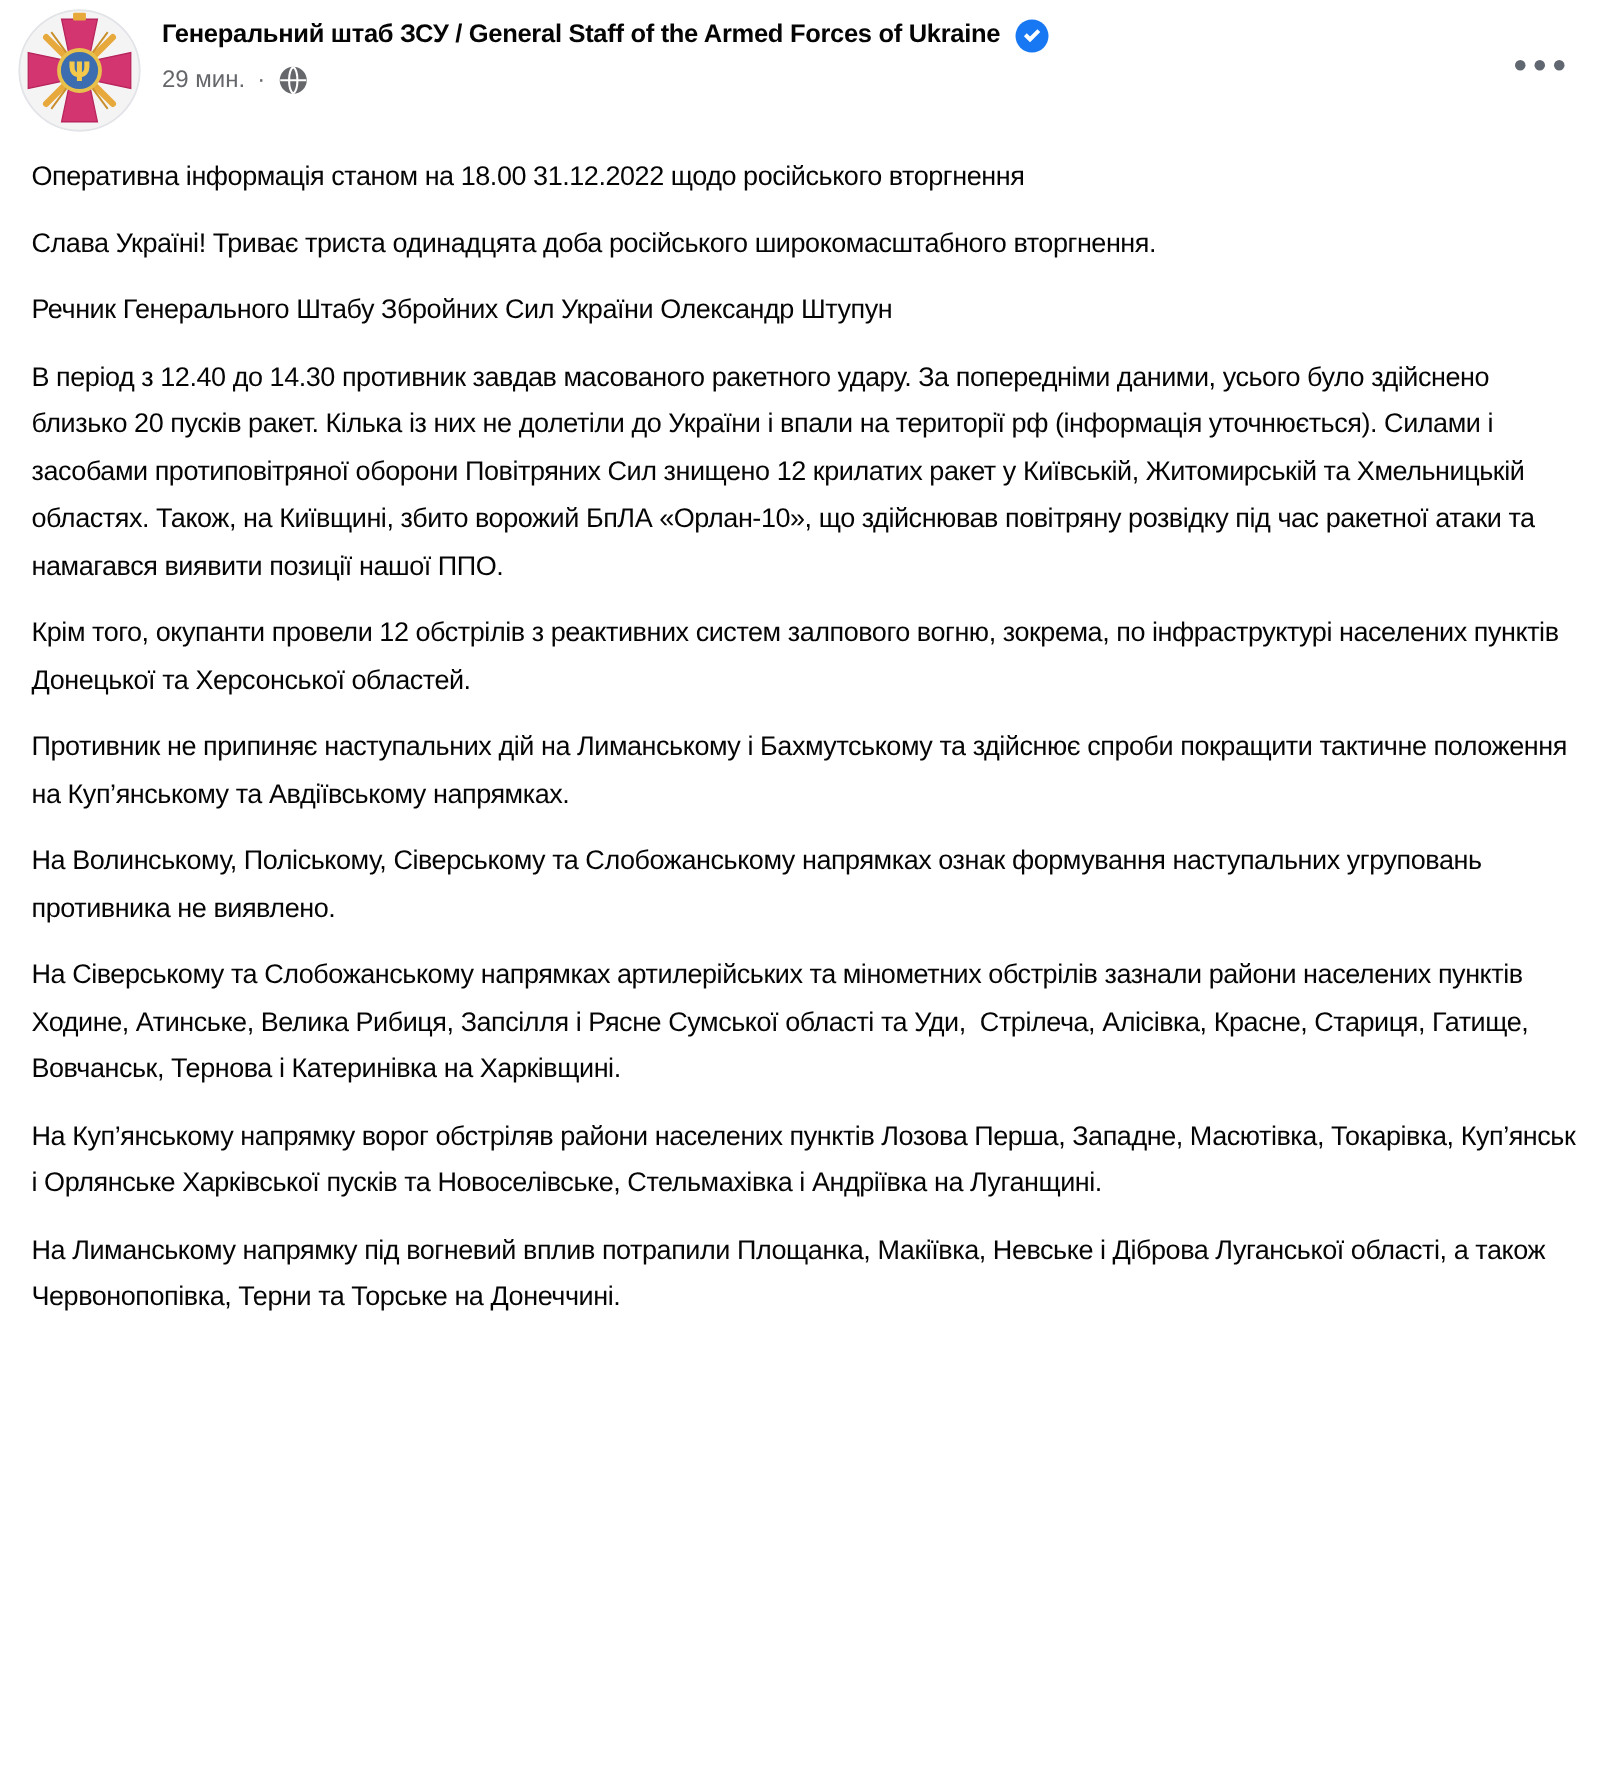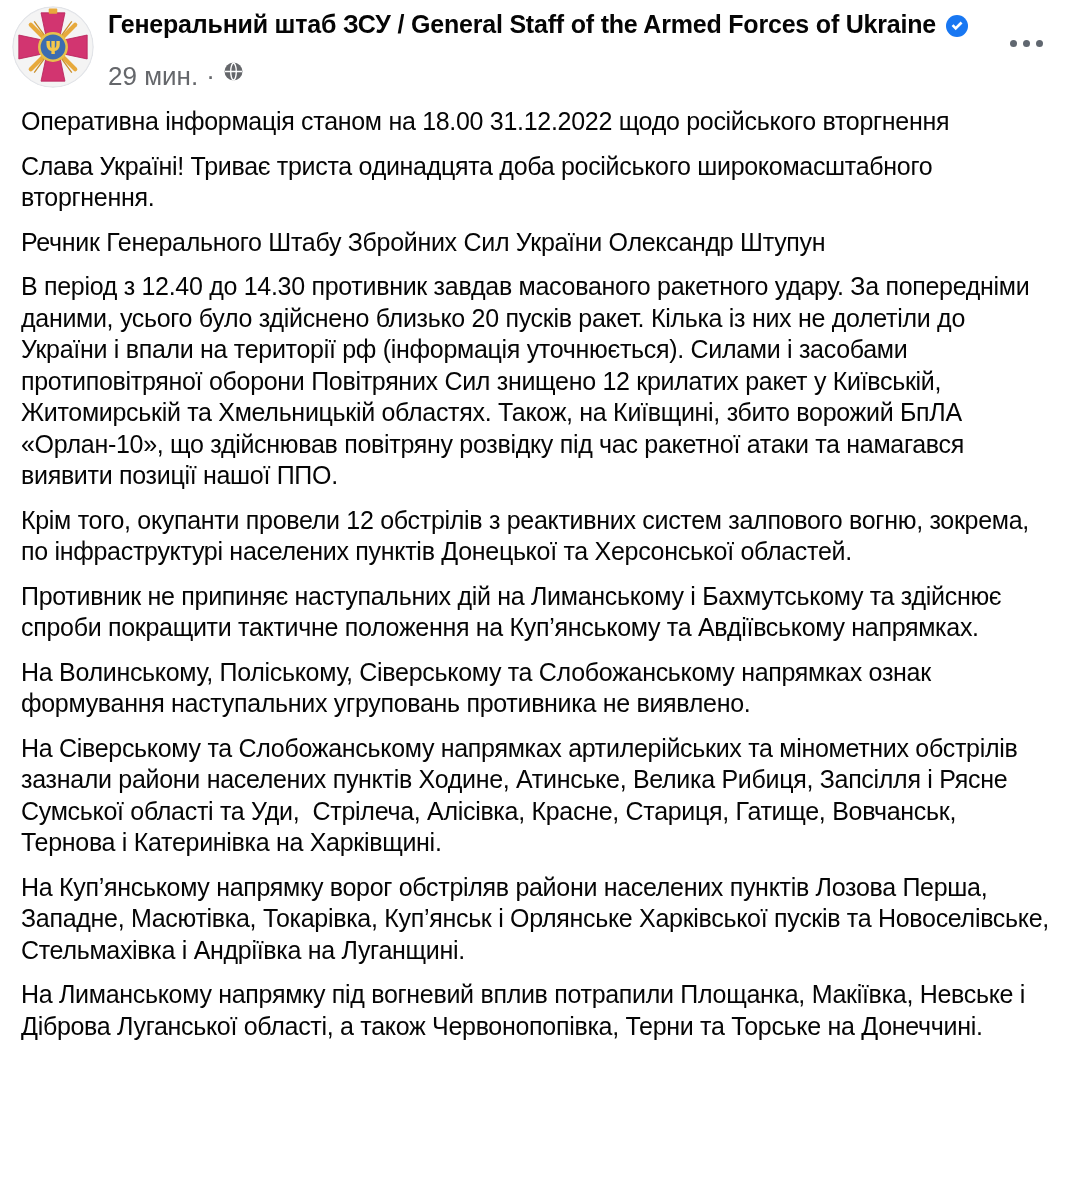--- a/index.html
+++ b/index.html
@@ -25,54 +25,54 @@
     width: 82px; height: 82px;
     border-radius: 50%;
     flex: 0 0 82px;
     cursor: pointer;
     overflow: hidden;
   }
   .avatar-btn svg { display: block; width: 82px; height: 82px; }
   .header-text { margin-left: 14px; padding-top: 4px; flex: 1 1 auto; min-width: 0; }
   .name-row { display: flex; align-items: center; gap: 9px; }
   .page-name {
-    font-size: 25px;
+    font-size: 17px;
     font-weight: 700;
     color: #050505;
     letter-spacing: -0.2px;
     text-decoration: none;
     cursor: pointer;
     white-space: nowrap;
   }
   .verified { width: 24px; height: 24px; flex: 0 0 24px; margin-top: 2px; }
   .meta-row {
-    display: flex; gap: 8px;
-    margin-top: 22px;
+    display: flex; align-items: center; gap: 8px;
+    margin-top: 7px;
     color: #65676b;
-    font-size: 26px;
+    font-size: 16px;
   }
   .meta-row .timestamp { color: #65676b; text-decoration: none; cursor: pointer; }
   .meta-row .sep { color: #65676b; }
   .globe { width: 21px; height: 21px; display: block; }
   .menu-btn {
     margin-left: auto;
     margin-top: 26px;
     padding: 8px 10px;
     border: none; background: transparent;
     display: flex; gap: 6px; align-items: center;
     cursor: pointer;
     border-radius: 50%;
   }
   .menu-btn .dot { width: 7px; height: 7px; border-radius: 50%; background: #606770; }
   
   .post-body {
     padding: 14px 20px 30px 21px;
   }
   .para {
-    font-size: 25px;
+    font-size: 18px;
     line-height: 31.5px;
     letter-spacing: -0.3px;
     color: #050505;
     margin-bottom: 13px;
     white-space: pre-wrap;
   }
   .para:last-child { margin-bottom: 0; }
 </style>
 </head>
 <body>

